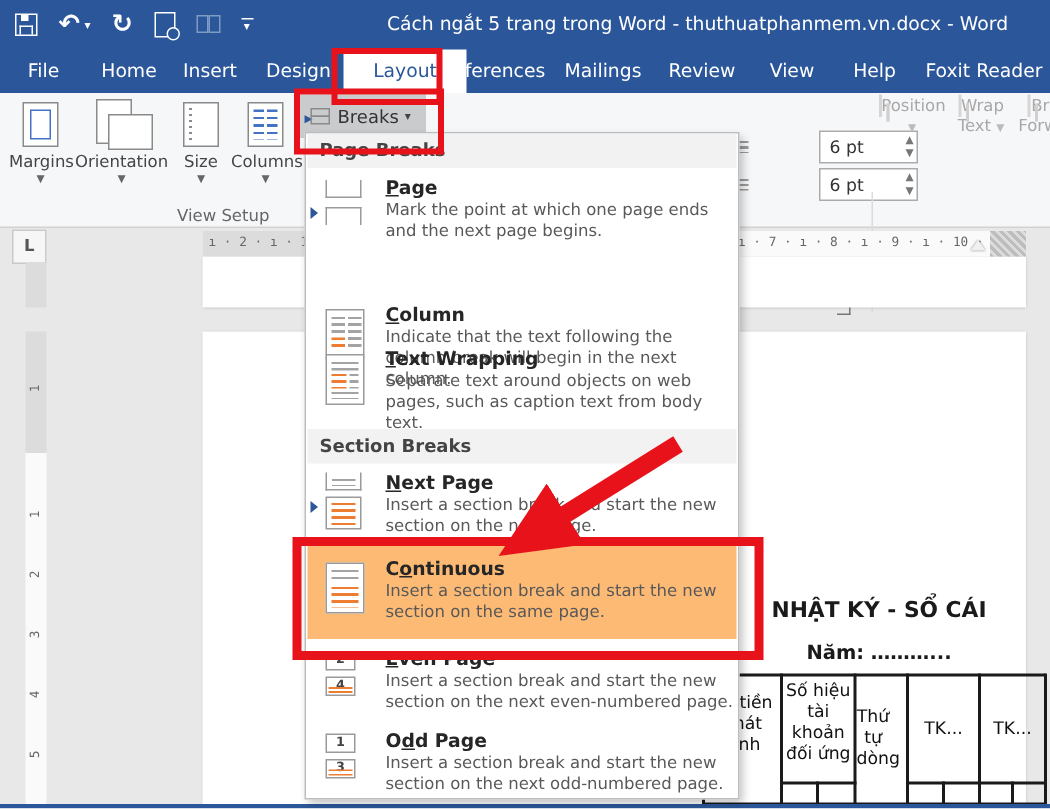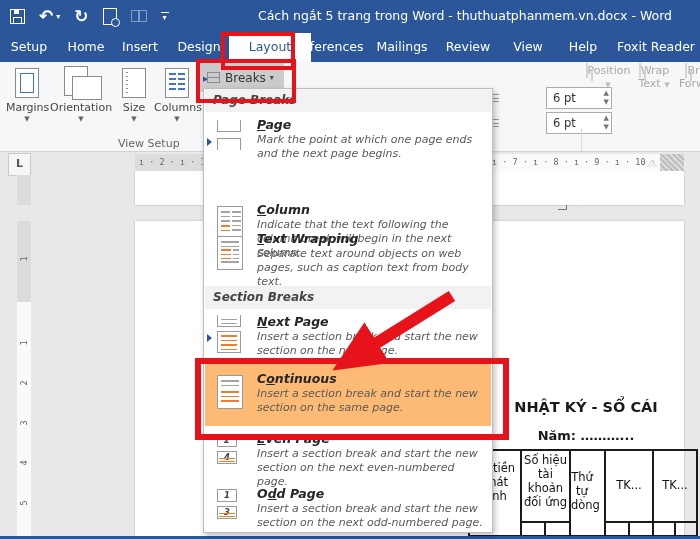--- a/index.html
+++ b/index.html
@@ -68,21 +68,21 @@
   .rtri{position:absolute;left:512px;top:6px;width:0;height:0;border-left:5px solid transparent;border-right:5px solid transparent;border-bottom:7px solid #f0f0f0;filter:drop-shadow(0 0 0.7px #888);}
   .vruler{left:17px;width:14px;background:#dcdcdc;}
   .vtxt{position:absolute;left:0;width:14px;text-align:center;font-family:"DejaVu Sans Mono",monospace;font-size:8.5px;color:#666;transform:rotate(-90deg);}
   .page{background:#fff;box-shadow:0 0 2px rgba(0,0,0,.25);}
   .doc-title{left:497px;top:399px;width:178px;text-align:center;font-size:14.5px;font-weight:bold;color:#1a1a1a;white-space:nowrap;}
   .doc-year{left:497px;top:428px;width:178px;text-align:center;font-size:13px;font-weight:bold;color:#1a1a1a;white-space:nowrap;}
   .tline{position:absolute;background:#1a1a1a;}
   .tcell{position:absolute;text-align:center;font-size:11.5px;line-height:14px;color:#111;}
   
   .menu{left:203px;top:88px;width:290px;height:445px;background:#fff;border:1px solid #bdbdbd;
-        box-shadow:2px 3px 6px rgba(0,0,0,.25);box-sizing:border-box;z-index:50;font-style:italic;}
+        box-shadow:2px 3px 6px rgba(0,0,0,.25);box-sizing:border-box;z-index:50;}
   .mhead{position:absolute;left:1px;right:1px;height:23px;background:#f2f2f2;color:#444;
          font-size:12px;font-weight:bold;line-height:23px;padding-left:8px;box-sizing:border-box;}
   .mitem{position:absolute;left:1px;right:1px;}
   .mitem.hl{background:#fdba74;}
   .mi-title{position:absolute;left:52px;top:5px;font-size:12.5px;font-weight:bold;color:#262626;}
   .mi-title .ak{text-decoration:underline;}
   .mi-desc{position:absolute;left:52px;top:21px;width:232px;font-size:11px;line-height:14px;color:#595959;}
   .marker{position:absolute;left:2px;width:0;height:0;border-top:4px solid transparent;border-bottom:4px solid transparent;border-left:5px solid #2b579a;}
   .micon{position:absolute;left:12px;width:32px;}
   .mpage{position:relative;width:26px;height:34px;background:#fff;border:1.4px solid #9a9a9a;box-sizing:border-box;}
@@ -124,21 +124,21 @@
         </span>
       <span class="qbtn i-more">
           <span class="bar"></span>
           <span class="car">▾</span>
         </span>
     </div>
     <div class="abs win-title">Cách ngắt 5 trang trong Word - thuthuatphanmem.vn.docx  -  Word</div>
   </div>
 
   <div class="abs tabrow">
-    <div class="tab" style="left:10px;width:38px;">Setup</div>
+    <div class="tab" style="left:10px;width:38px;">File</div>
     <div class="tab" style="left:62px;width:48px;">Home</div>
     <div class="tab" style="left:116px;width:48px;">Insert</div>
     <div class="tab" style="left:172px;width:54px;">Design</div>
     <div class="tab active" style="left:229px;width:82px;">Layout</div>
     <div class="tab" style="left:294px;width:66px;">References</div>
     <div class="tab" style="left:372px;width:60px;">Mailings</div>
     <div class="tab" style="left:442px;width:52px;">Review</div>
     <div class="tab" style="left:508px;width:40px;">View</div>
     <div class="tab" style="left:564px;width:38px;">Help</div>
     <div class="tab" style="left:612px;width:88px;">Foxit Reader PDF</div>

